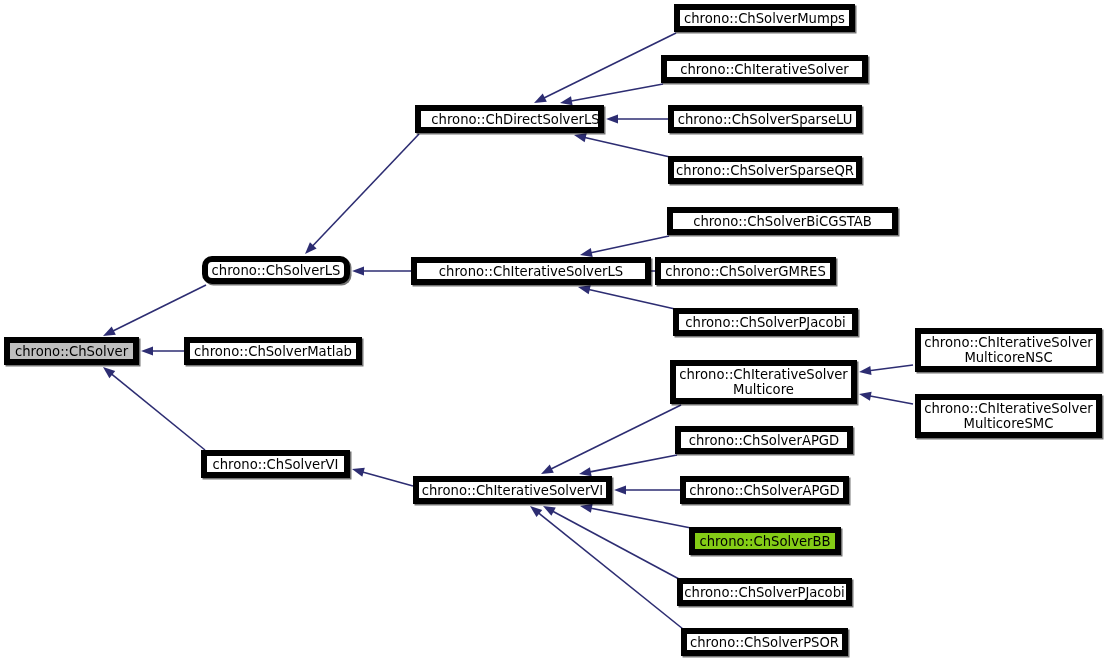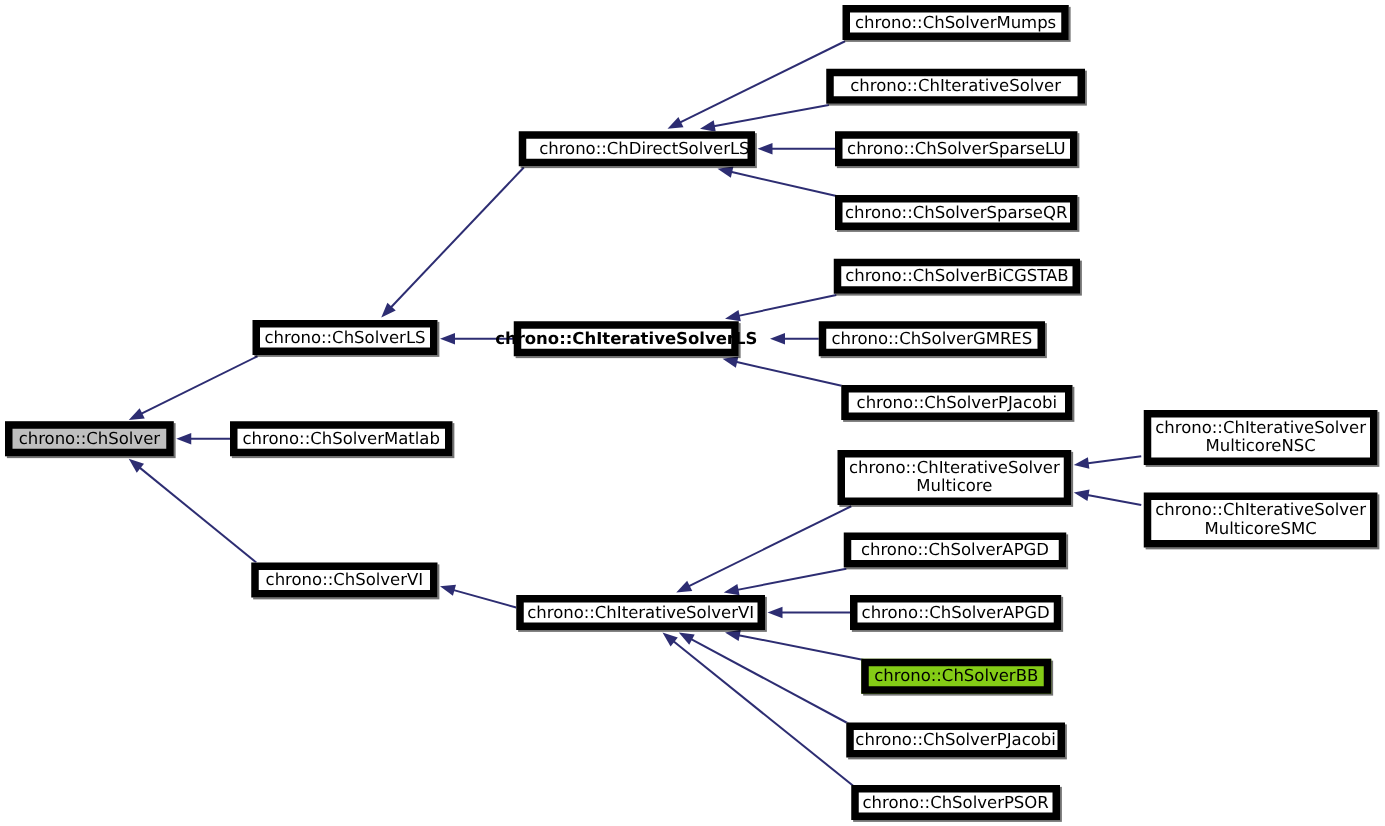--- a/index.html
+++ b/index.html
@@ -92,30 +92,30 @@
       <polygon points="614,490 626,485.4 626,494.6" fill="#2d2d72"></polygon>
       <line x1="691" y1="528" x2="589.809190918421" y2="507.9441639658132" stroke="#2d2d72" stroke-width="1.6"></line>
       <polygon points="580,506 592.6653445263793,503.82076893650213 590.8767136778312,512.8452245814494" fill="#2d2d72"></polygon>
       <line x1="679" y1="579" x2="551.8109442581276" y2="510.7294039032597" stroke="#2d2d72" stroke-width="1.6"></line>
       <polygon points="543,506 555.7486589052526,507.6222503251729 551.3976073142537,515.7283190426504" fill="#2d2d72"></polygon>
       <line x1="683" y1="629" x2="537.7937567080628" y2="512.2655691182466" stroke="#2d2d72" stroke-width="1.6"></line>
       <polygon points="530,506 542.2346698440689,509.933554856187 536.4703462552819,517.1038110276048" fill="#2d2d72"></polygon>
     </svg>
 <div class="node highlight" style="left: 4px; top: 337px; width: 135px; height: 28px; background: rgb(191, 191, 191); border-color: rgb(0, 0, 0);"><span class="label">chrono::ChSolver</span></div>
     <div class="node" style="left: 184px; top: 337px; width: 178px; height: 28px; background: rgb(255, 255, 255); border-color: rgb(0, 0, 0);"><span class="label">chrono::ChSolverMatlab</span></div>
-    <div class="node" style="left: 202px; top: 256px; width: 148px; height: 28px; background: rgb(255, 255, 255); border-color: rgb(0, 0, 0);"><span class="label">chrono::ChSolverLS</span></div>
+    <div class="node" style="left: 202px; top: 256px; width: 148px; height: 28px; background: rgb(255, 255, 255); border-color: rgb(0, 0, 0); border-radius: 10px;"><span class="label">chrono::ChSolverLS</span></div>
     <div class="node" style="left: 201px; top: 450px; width: 149px; height: 28px; background: rgb(255, 255, 255); border-color: rgb(0, 0, 0);"><span class="label">chrono::ChSolverVI</span></div>
     <div class="node" style="left: 415px; top: 105px; width: 189px; height: 28px; background: rgb(255, 255, 255); border-color: rgb(0, 0, 0); padding-left: 12px;"><span class="label">chrono::ChDirectSolverLS</span></div>
-    <div class="node" style="left: 411px; top: 257px; width: 180px; height: 28px; background: rgb(255, 255, 255); border-color: rgb(0, 0, 0); font-weight: bold;"><span class="label">chrono::ChIterativeSolverLS</span></div>
+    <div class="node" style="left: 411px; top: 257px; width: 240px; height: 28px; background: rgb(255, 255, 255); border-color: rgb(0, 0, 0);"><span class="label">chrono::ChIterativeSolverLS</span></div>
     <div class="node" style="left: 413px; top: 476px; width: 199px; height: 28px; background: rgb(255, 255, 255); border-color: rgb(0, 0, 0);"><span class="label">chrono::ChIterativeSolverVI</span></div>
     <div class="node" style="left: 674px; top: 4px; width: 181px; height: 28px; background: rgb(255, 255, 255); border-color: rgb(0, 0, 0);"><span class="label">chrono::ChSolverMumps</span></div>
     <div class="node" style="left: 661px; top: 55px; width: 207px; height: 28px; background: rgb(255, 255, 255); border-color: rgb(0, 0, 0);"><span class="label">chrono::ChIterativeSolver</span></div>
     <div class="node" style="left: 668px; top: 105px; width: 194px; height: 28px; background: rgb(255, 255, 255); border-color: rgb(0, 0, 0);"><span class="label">chrono::ChSolverSparseLU</span></div>
     <div class="node" style="left: 668px; top: 156px; width: 194px; height: 28px; background: rgb(255, 255, 255); border-color: rgb(0, 0, 0);"><span class="label">chrono::ChSolverSparseQR</span></div>
-    <div class="node" style="left: 667px; top: 207px; width: 197px; height: 28px; background: rgb(255, 255, 255); border-color: rgb(0, 0, 0);"><span class="label">chrono::ChSolverBiCGSTAB</span></div>
+    <div class="node" style="left: 667px; top: 207px; width: 231px; height: 28px; background: rgb(255, 255, 255); border-color: rgb(0, 0, 0);"><span class="label">chrono::ChSolverBiCGSTAB</span></div>
     <div class="node" style="left: 655px; top: 257px; width: 181px; height: 28px; background: rgb(255, 255, 255); border-color: rgb(0, 0, 0);"><span class="label">chrono::ChSolverGMRES</span></div>
     <div class="node" style="left: 673px; top: 308px; width: 185px; height: 28px; background: rgb(255, 255, 255); border-color: rgb(0, 0, 0);"><span class="label">chrono::ChSolverPJacobi</span></div>
     <div class="node" style="left: 670px; top: 360px; width: 187px; height: 44px; background: rgb(255, 255, 255); border-color: rgb(0, 0, 0);"><span class="label">chrono::ChIterativeSolver
 Multicore</span></div>
     <div class="node" style="left: 915px; top: 328px; width: 187px; height: 44px; background: rgb(255, 255, 255); border-color: rgb(0, 0, 0);"><span class="label">chrono::ChIterativeSolver
 MulticoreNSC</span></div>
     <div class="node" style="left: 915px; top: 394px; width: 187px; height: 44px; background: rgb(255, 255, 255); border-color: rgb(0, 0, 0);"><span class="label">chrono::ChIterativeSolver
 MulticoreSMC</span></div>
     <div class="node" style="left: 675px; top: 426px; width: 178px; height: 28px; background: rgb(255, 255, 255); border-color: rgb(0, 0, 0);"><span class="label">chrono::ChSolverAPGD</span></div>
     <div class="node" style="left: 680px; top: 476px; width: 169px; height: 28px; background: rgb(255, 255, 255); border-color: rgb(0, 0, 0);"><span class="label">chrono::ChSolverAPGD</span></div>

